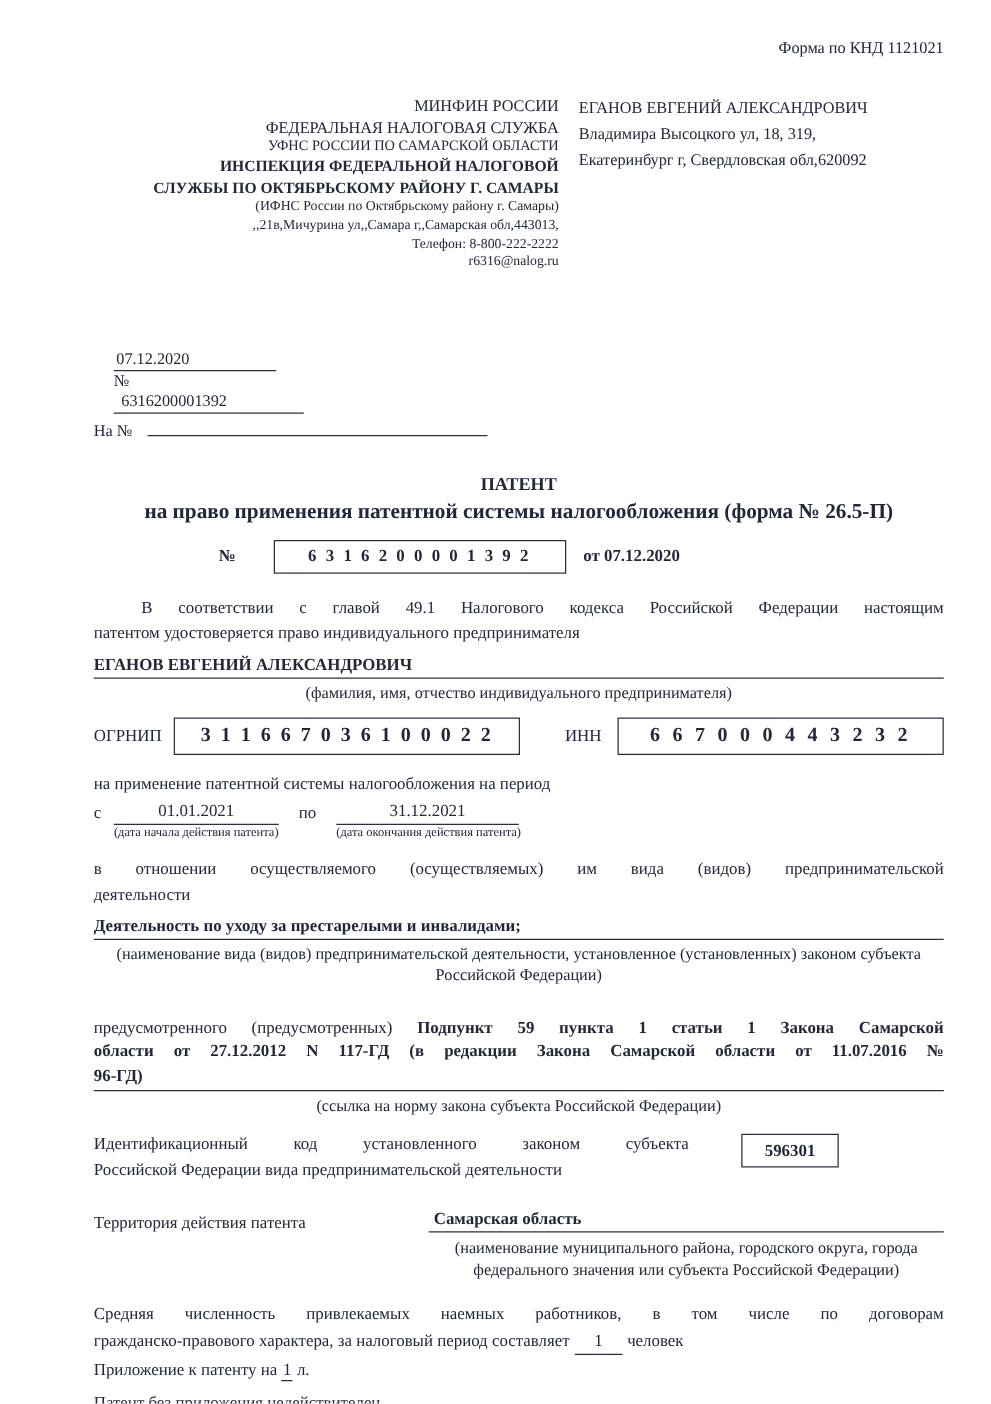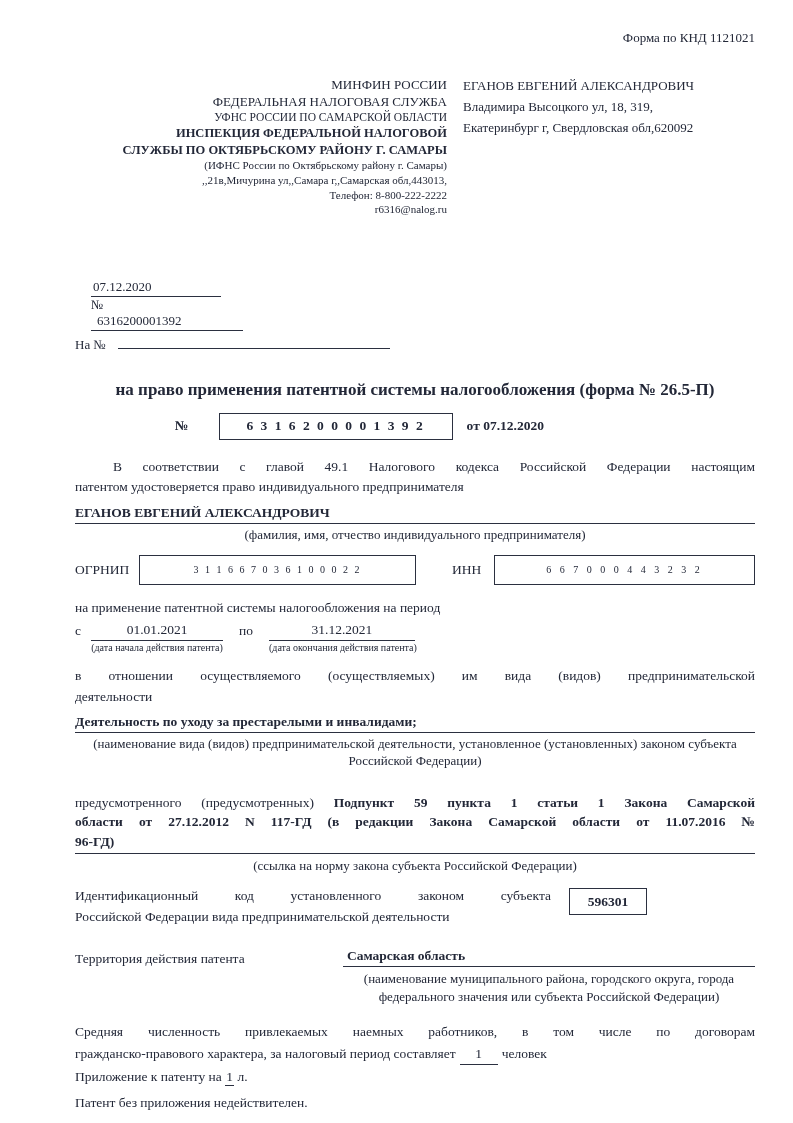--- a/index.html
+++ b/index.html
@@ -65,21 +65,21 @@
   .fio-line { margin-top: 7px; font-weight: bold; border-bottom: 1.6px solid #2b3040; padding-bottom: 2px; }
   .fio-caption { margin-top: 2px; text-align: center; }
 
   
   .codes-row { display: flex; align-items: center; margin-top: 11px; }
   .codes-label1 { width: 58px; }
   .code-box {
     border: 1.6px solid #2b3040;
     height: 30px;
     display: flex; align-items: center; justify-content: center;
-    font-weight: normal; font-size: 10px; letter-spacing: 2px;
+    font-weight: bold; font-size: 16px; letter-spacing: 2px;
   }
   .box-ogrnip { width: 280px; margin-left: 7px; }
   .codes-label2 { margin: 0 0 0 36px; }
   .box-inn { width: 264px; margin-left: 13px; letter-spacing: 3px; }
 
   
   .period-intro { margin-top: 15px; }
   .period-row { display: flex; align-items: flex-start; margin-top: 6px; }
   .period-c { margin-right: 10px; padding-top: 1px; }
   .period-col { text-align: center; }
@@ -99,21 +99,21 @@
   .law .b { font-weight: bold; }
   .law-line3 { border-bottom: 1.6px solid #2b3040; font-weight: bold; padding-bottom: 1px; }
   .law-caption { margin-top: 3px; text-align: center; }
 
   
   .idcode-row { display: flex; margin-top: 12px; }
   .idcode-text { width: 476px; line-height: 1.55; }
   .idcode-box {
     border: 1.6px solid #2b3040;
     width: 78px; height: 27px;
-    margin-left: 18px; margin-top: 2px;
+    margin-left: 42px; margin-top: 2px;
     display: flex; align-items: center; justify-content: center;
     font-weight: bold; font-size: 13.5px;
   }
 
   
   .terr-row { display: flex; align-items: flex-end; margin-top: 20px; }
   .terr-label { width: 268px; }
   .terr-value { flex: 1; font-weight: bold; border-bottom: 1.6px solid #2b3040; padding: 0 0 2px 4px; }
   .terr-caption { margin-left: 268px; text-align: center; margin-top: 3px; }
 
@@ -159,20 +159,21 @@
       <span class="ref-no-label">№</span>
       <span class="ref-number">6316200001392</span>
     </div>
     <div class="ref-row2">
       <span>На №</span>
       <span class="ref-na-underline"></span>
     </div>
   </div>
 
   <div class="title-block">
+    <div class="title-main">ПАТЕНТ</div>
     <div class="title-sub">на право применения патентной системы налогообложения (форма № 26.5-П)</div>
   </div>
 
   <div class="pnum-row">
     <span class="pnum-label">№</span>
     <span class="pnum-box">6 3 1 6 2 0 0 0 0 1 3 9 2</span>
     <span class="pnum-date">от 07.12.2020</span>
   </div>
 
   <div class="intro">

